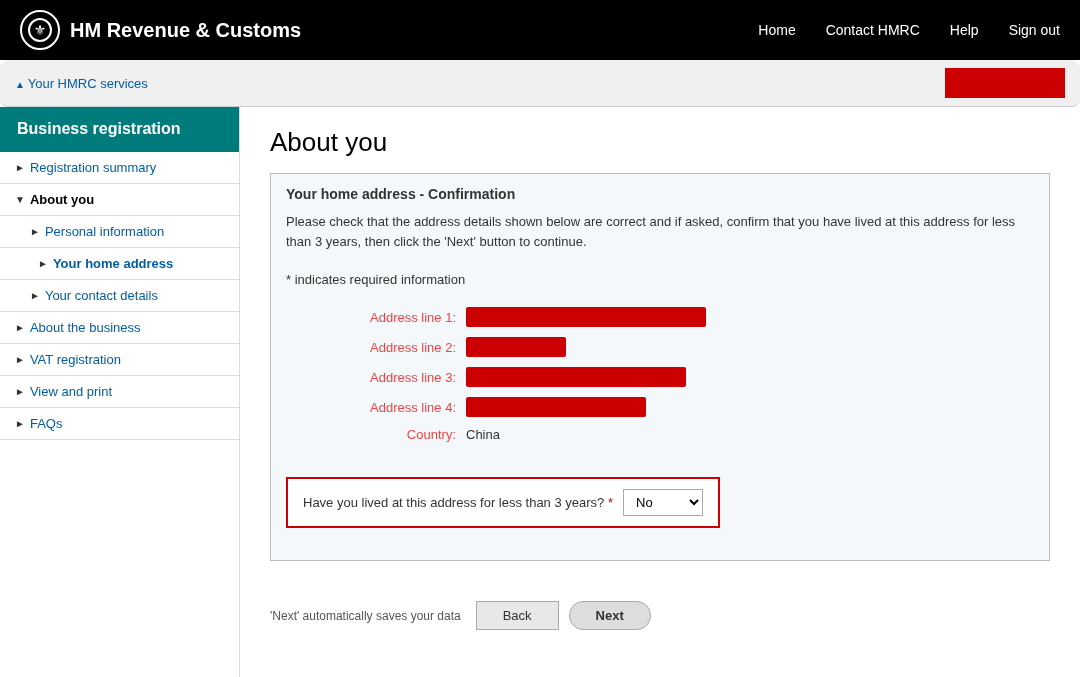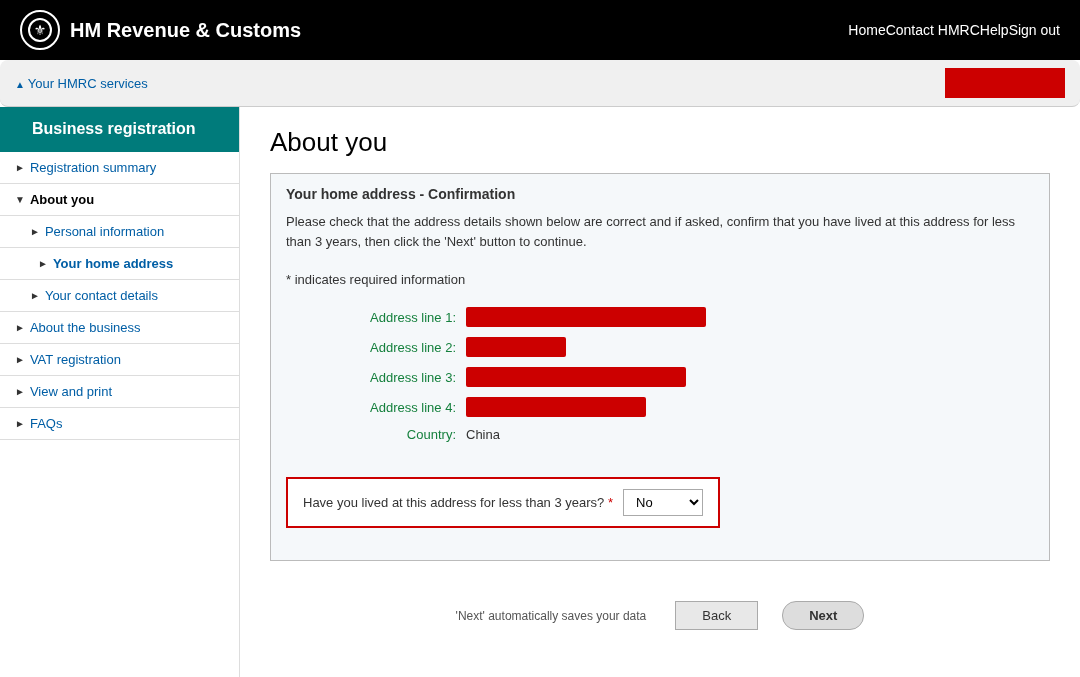--- a/index.html
+++ b/index.html
@@ -31,20 +31,21 @@
       font-size: 18px;
       color: #fff;
     }
     .header-logo-text {
       font-size: 20px;
       font-weight: bold;
       color: #fff;
     }
     .header-nav {
       display: flex;
+      gap: 30px;
       align-items: center;
       text-align: right;
     }
     .header-nav a {
       color: #fff;
       text-decoration: none;
       font-size: 14px;
       cursor: pointer;
     }
 
@@ -84,21 +85,21 @@
     .sidebar {
       width: 240px;
       min-width: 240px;
       background: #fff;
       border-right: 1px solid #ddd;
       padding: 0;
     }
     .sidebar-section-title {
       background: #007b7b;
       color: #fff;
-      padding: 12px 32px;
+      padding: 12px 17px;
       font-size: 16px;
       font-weight: bold;
       line-height: 1.3;
     }
     .sidebar-item {
       padding: 8px 15px 8px 20px;
       border-bottom: 1px solid #ddd;
       cursor: pointer;
       font-size: 13px;
       color: #005ea5;
@@ -171,21 +172,21 @@
     .address-row {
       display: flex;
       align-items: center;
       margin-bottom: 10px;
     }
     .address-label {
       width: 130px;
       text-align: right;
       padding-right: 10px;
       font-size: 13px;
-      color: #15803d;
+      color: #ef4444;
     }
     .address-value-redacted {
       background: #cc0000;
       height: 20px;
       border-radius: 2px;
     }
     .address-value-text {
       font-size: 13px;
       color: #333;
     }
@@ -212,23 +213,23 @@
       font-size: 13px;
       border: 1px solid #aaa;
       background: #fff;
       cursor: pointer;
       min-width: 80px;
     }
 
     
     .footer-actions {
       display: flex;
-      justify-content: center;
-      align-items: center;
-      gap: 24px;
+      justify-content: flex-start;
+      align-items: center;
+      gap: 10px;
       margin-top: 30px;
       padding-top: 10px;
     }
     .footer-note {
       font-size: 12px;
       color: #555;
       margin-right: 5px;
     }
     .btn {
       padding: 6px 26px;

